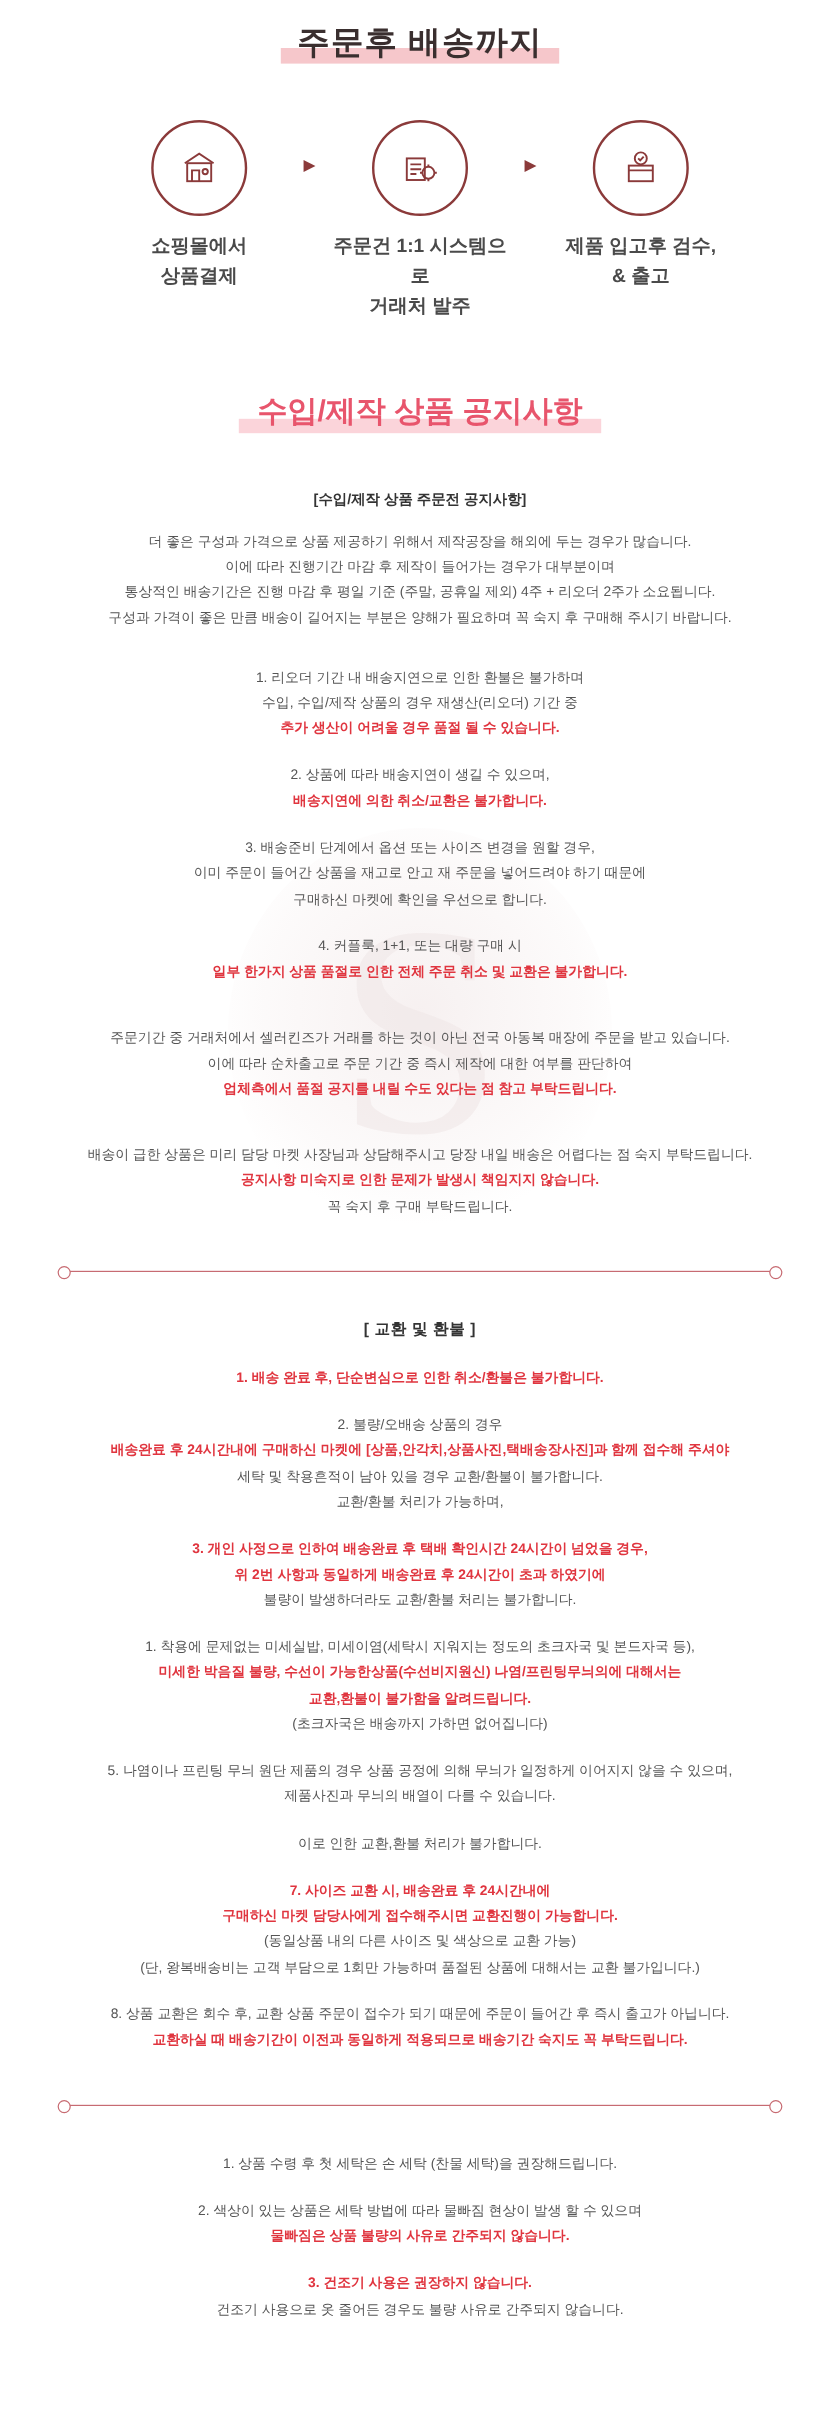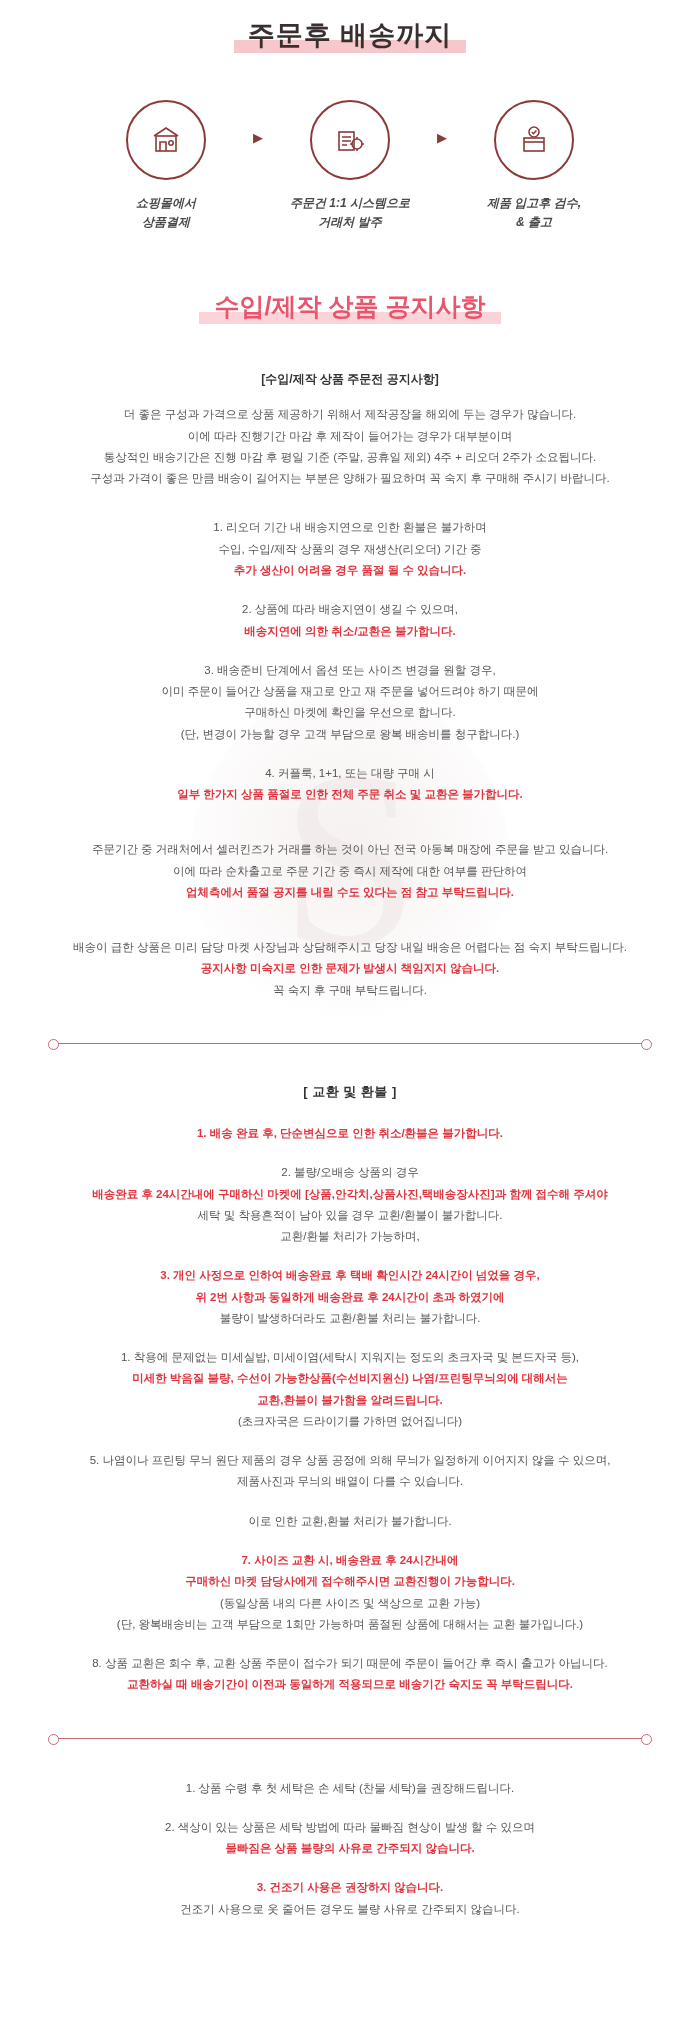--- a/index.html
+++ b/index.html
@@ -94,26 +94,25 @@
     margin: 0 auto;
     border: 2px solid #8b3a3a;
     border-radius: 50%;
     display: flex;
     align-items: center;
     justify-content: center;
     color: #8b3a3a;
   }
   .step-label {
     margin-top: 14px;
-    font-size: 12px;
+    font-size: 16px;
     color: #4a4a4a;
     line-height: 1.55;
     white-space: pre-line;
     font-weight: bold;
-    font-style: italic;
   }
   .step-arrow {
     width: 34px;
     display: flex;
     align-items: flex-start;
     justify-content: center;
     padding-top: 30px;
     color: #8b3a3a;
     font-size: 13px;
   }
@@ -290,21 +289,20 @@
 
     <div class="block pad mt18">
       <div>2. 상품에 따라 배송지연이 생길 수 있으며,</div>
       <div class="red">배송지연에 의한 취소/교환은 불가합니다.</div>
     </div>
 
     <div class="block pad mt18">
       <div>3. 배송준비 단계에서 옵션 또는 사이즈 변경을 원할 경우,</div>
       <div>이미 주문이 들어간 상품을 재고로 안고 재 주문을 넣어드려야 하기 때문에</div>
       <div>구매하신 마켓에 확인을 우선으로 합니다.</div>
-      <div>(단, 변경이 가능할 경우 고객 부담으로 왕복 배송비를 청구합니다.)</div>
     </div>
 
     <div class="block pad mt18">
       <div>4. 커플룩, 1+1, 또는 대량 구매 시</div>
       <div class="red">일부 한가지 상품 품절로 인한 전체 주문 취소 및 교환은 불가합니다.</div>
     </div>
 
     <div class="block pad mt34">
       <div>주문기간 중 거래처에서 셀러킨즈가 거래를 하는 것이 아닌 전국 아동복 매장에 주문을 받고 있습니다.</div>
       <div>이에 따라 순차출고로 주문 기간 중 즉시 제작에 대한 여부를 판단하여</div>
@@ -339,21 +337,21 @@
     <div class="block pad mt18">
       <div class="red">3. 개인 사정으로 인하여 배송완료 후 택배 확인시간 24시간이 넘었을 경우,</div>
       <div class="red">위 2번 사항과 동일하게 배송완료 후 24시간이 초과 하였기에</div>
       <div>불량이 발생하더라도 교환/환불 처리는 불가합니다.</div>
     </div>
 
     <div class="block pad mt18">
       <div>1. 착용에 문제없는 미세실밥, 미세이염(세탁시 지워지는 정도의 초크자국 및 본드자국 등),</div>
       <div class="red">미세한 박음질 불량, 수선이 가능한상품(수선비지원신) 나염/프린팅무늬의에 대해서는</div>
       <div class="red">교환,환불이 불가함을 알려드립니다.</div>
-      <div>(초크자국은 드라이기를 가하면 없어집니다)</div>
+      <div>(초크자국은 배송까지 가하면 없어집니다)</div>
     </div>
 
     <div class="block pad mt18">
       <div>5. 나염이나 프린팅 무늬 원단 제품의 경우 상품 공정에 의해 무늬가 일정하게 이어지지 않을 수 있으며,</div>
       <div>제품사진과 무늬의 배열이 다를 수 있습니다.</div>
     </div>
 
     <div class="block pad mt18">
       <div>이로 인한 교환,환불 처리가 불가합니다.</div>
     </div>

